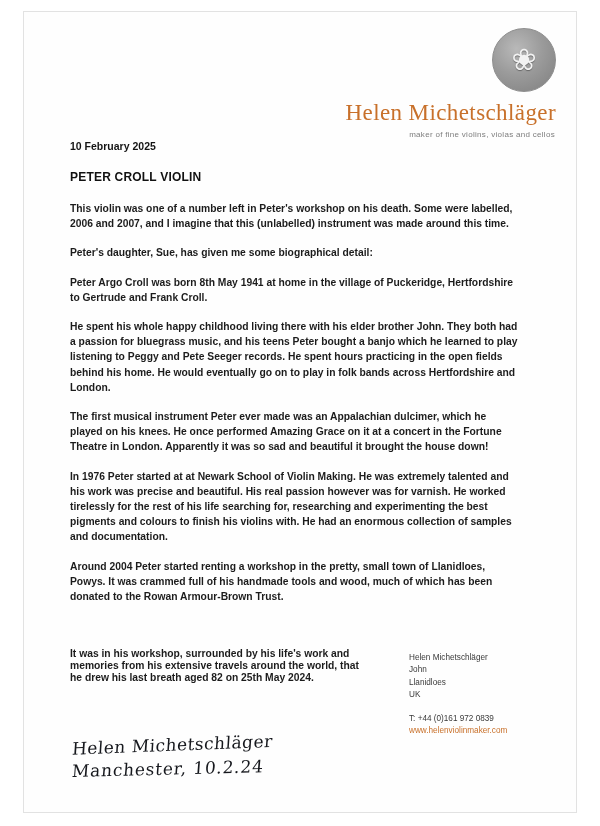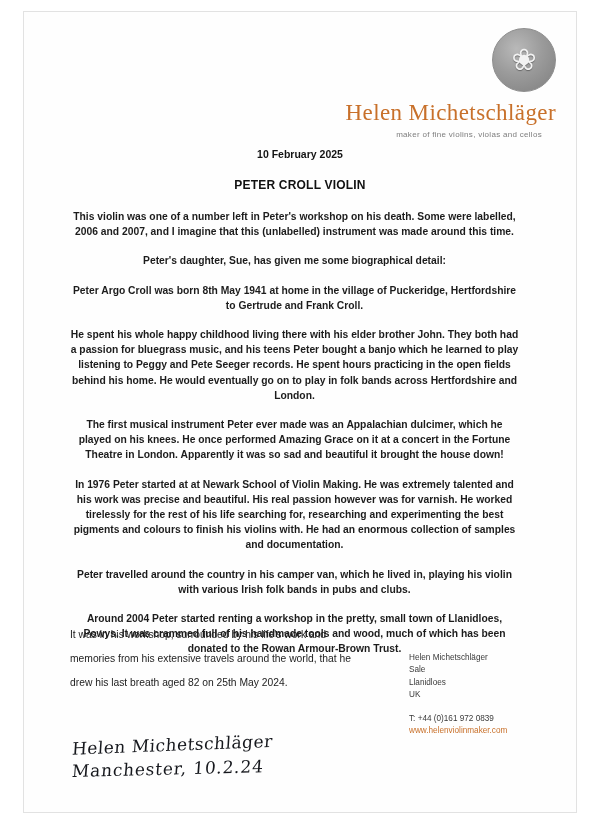--- a/index.html
+++ b/index.html
@@ -65,36 +65,35 @@
     right: 2px;
     top: 72px;
     font-family: "Liberation Serif", serif;
     font-size: 23px;
     color: #c8702a;
     letter-spacing: .4px;
     white-space: nowrap;
   }
   .brand-sub {
     position: absolute;
-    right: 16px;
+    right: 3px;
     top: 102px;
     font-size: 8px;
     color: #7d7d7d;
     letter-spacing: .3px;
     white-space: nowrap;
     text-align: right;
   }
   
   .body-col {
     position: absolute;
     left: 46px;
-    top: 136px;
+    top: 128px;
     width: 460px;
     color: #1b1b1b;
-    text-align: center;
   }
   .date {
     font-size: 10.5px;
     font-weight: bold;
     color: #141414;
     margin-bottom: 18px;
   }
   .doc-title {
     font-size: 12px;
     font-weight: bold;
@@ -105,25 +104,25 @@
   p.para {
     font-size: 10.3px;
     line-height: 15.2px;
     margin: 0 11px 14px 0;
     color: #1c1c1c;
     font-weight: 600;
   }
   .closing-block {
     position: absolute;
     left: 46px;
-    top: 611px;
+    top: 636px;
     width: 300px;
     font-size: 10.3px;
-    line-height: 24px;
-    font-weight: 400;
+    line-height: 12px;
+    font-weight: 700;
     color: #1c1c1c;
   }
   
   .contact {
     position: absolute;
     left: 385px;
     top: 640px;
     width: 160px;
     font-size: 8.2px;
     line-height: 12.4px;
@@ -173,29 +172,28 @@
     <div class="body-col">
       <div class="date">10 February 2025</div>
       <div class="doc-title">PETER CROLL VIOLIN</div>
 
       <p class="para">This violin was one of a number left in Peter's workshop on his death. Some were labelled, 2006 and 2007, and I imagine that this (unlabelled) instrument was made around this time.</p>
       <p class="para">Peter's daughter, Sue, has given me some biographical detail:</p>
       <p class="para">Peter Argo Croll was born 8th May 1941 at home in the village of Puckeridge, Hertfordshire to Gertrude and Frank Croll.</p>
       <p class="para">He spent his whole happy childhood living there with his elder brother John. They both had a passion for bluegrass music, and his teens Peter bought a banjo which he learned to play listening to Peggy and Pete Seeger records. He spent hours practicing in the open fields behind his home. He would eventually go on to play in folk bands across Hertfordshire and London.</p>
       <p class="para">The first musical instrument Peter ever made was an Appalachian dulcimer, which he played on his knees. He once performed Amazing Grace on it at a concert in the Fortune Theatre in London. Apparently it was so sad and beautiful it brought the house down!</p>
       <p class="para">In 1976 Peter started at at Newark School of Violin Making. He was extremely talented and his work was precise and beautiful. His real passion however was for varnish. He worked tirelessly for the rest of his life searching for, researching and experimenting the best pigments and colours to finish his violins with. He had an enormous collection of samples and documentation.</p>
-      <p class="para">Peter travelled around the country in his camper van, which he lived in, playing his violin with various Irish folk bands in pubs and clubs.</p>
       <p class="para">Around 2004 Peter started renting a workshop in the pretty, small town of Llanidloes, Powys. It was crammed full of his handmade tools and wood, much of which has been donated to the Rowan Armour-Brown Trust.</p>
     </div>
 
     <div class="closing-block">It was in his workshop, surrounded by his life's work and memories from his extensive travels around the world, that he drew his last breath aged 82 on 25th May 2024.</div>
 
     <div class="contact">
       <div class="line">Helen Michetschläger</div>
-      <div class="line">Sale</div>
+      <div class="line">John</div>
       <div class="line">Llanidloes</div>
       <div class="line">UK</div>
       <div class="gap"></div>
       <div class="line tel">T: +44 (0)161 972 0839</div>
       <div class="line web">www.helenviolinmaker.com</div>
     </div>
 
     <div class="signature">
       <div class="sig-name">Helen Michetschläger</div>
       <div class="sig-place">Manchester, 10.2.24</div>

